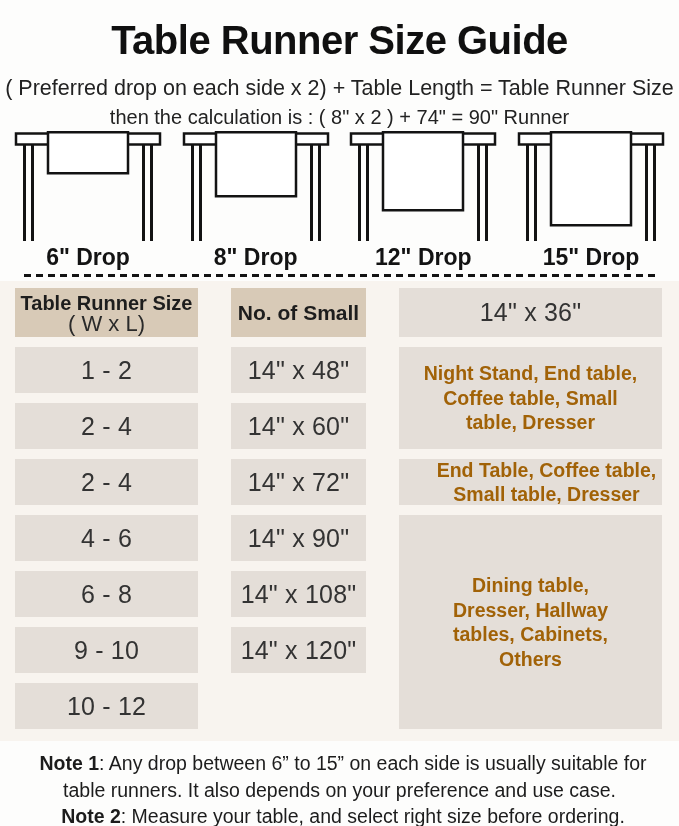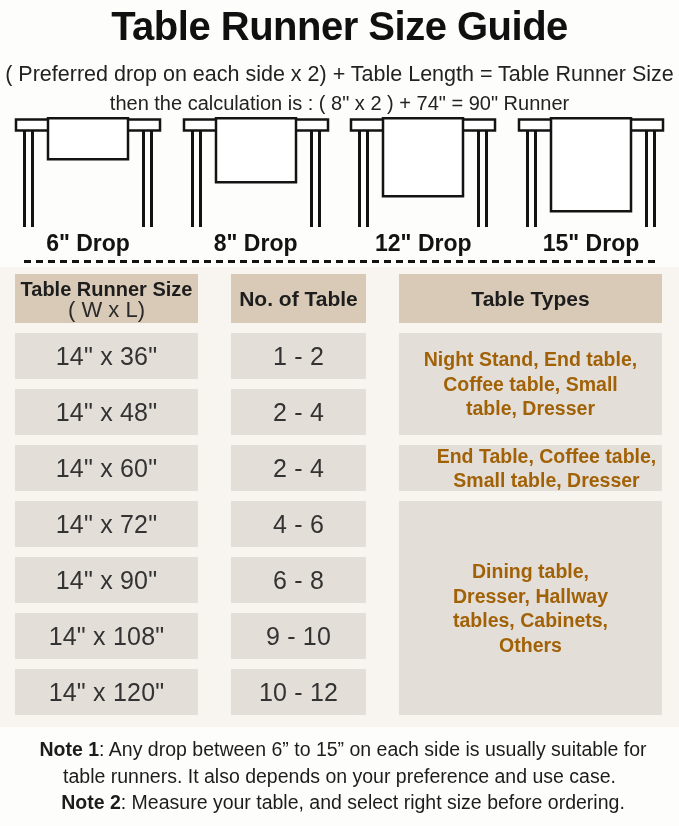--- a/index.html
+++ b/index.html
@@ -14,21 +14,21 @@
   body{
     width:679px;height:826px;overflow:hidden;
     font-family:"Liberation Sans","DejaVu Sans",sans-serif;
     color:var(--ink);
   }
   .page{width:679px;height:826px;}
 
   .title{
     text-align:center;
     font-size:40px;font-weight:800;letter-spacing:-0.5px;
-    line-height:50px;padding-top:1px;color:#101010;
+    line-height:50px;padding-top:15px;color:#101010;
   }
   .formula{
     text-align:center;font-size:21.5px;line-height:30px;color:#222;margin-top:8px;
   }
   .ex{
     text-align:center;font-size:20px;line-height:28px;color:#222;
   }
 
   .tables-row{display:flex;justify-content:space-between;padding:0 5px;height:112px;}
   .illus{width:166px;height:112px;}
@@ -136,24 +136,21 @@
   <div class="dashed"></div>
 
   <div class="size-table-wrap">
     <div class="size-table">
 
       <div class="cell hcell">
         <span class="h-main">Table Runner Size</span>
         <span class="h-sub">( W x L)</span>
       </div>
       <div class="cell hcell">
-        <span class="h-one">No. of Table</span>
-      </div>
-      <div class="cell hcell">
-        <span class="h-one">Table Types</span>
+        <span class="h-one">No. of Small</span>
       </div>
 
       <div class="cell dcell">
           <span class="val">14" x 36"</span>
         </div>
       <div class="cell dcell">
           <span class="val">1 - 2</span>
         </div>
       <div class="cell dcell span-r12 types">Night Stand, End table,
 Coffee table, Small

